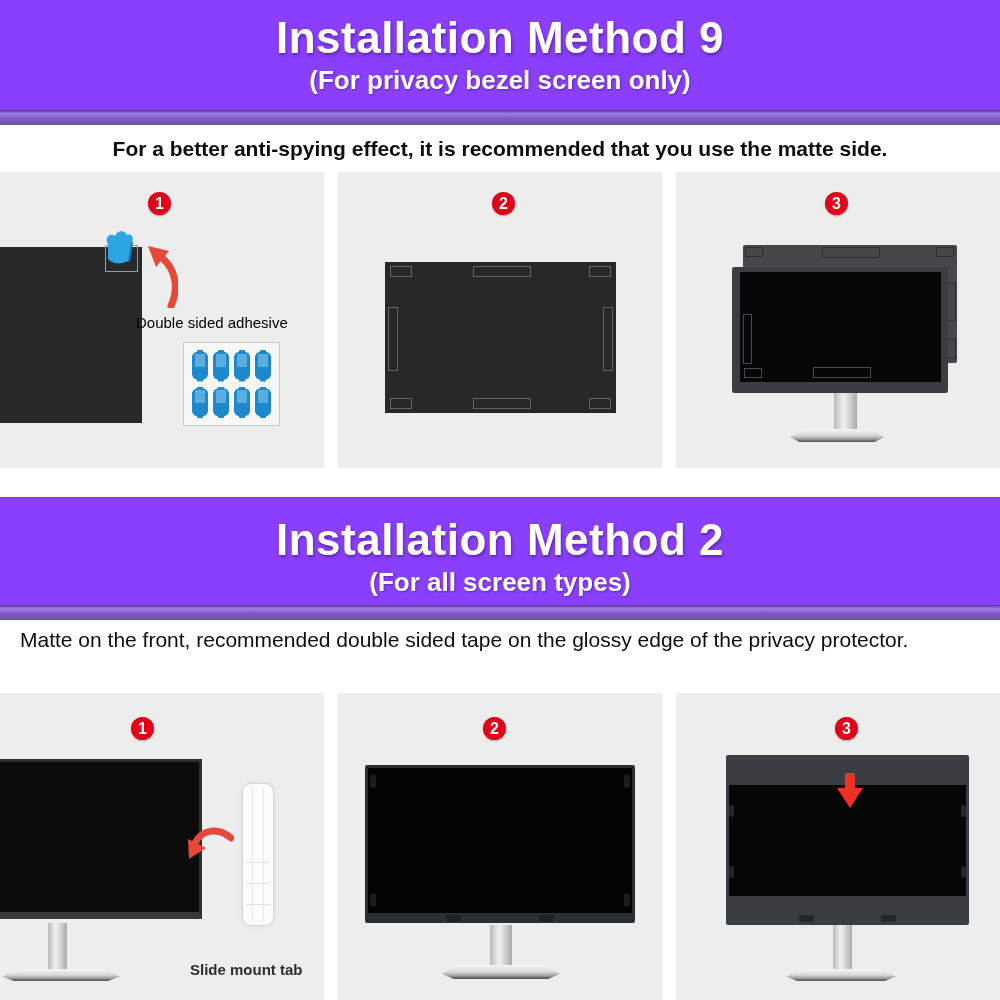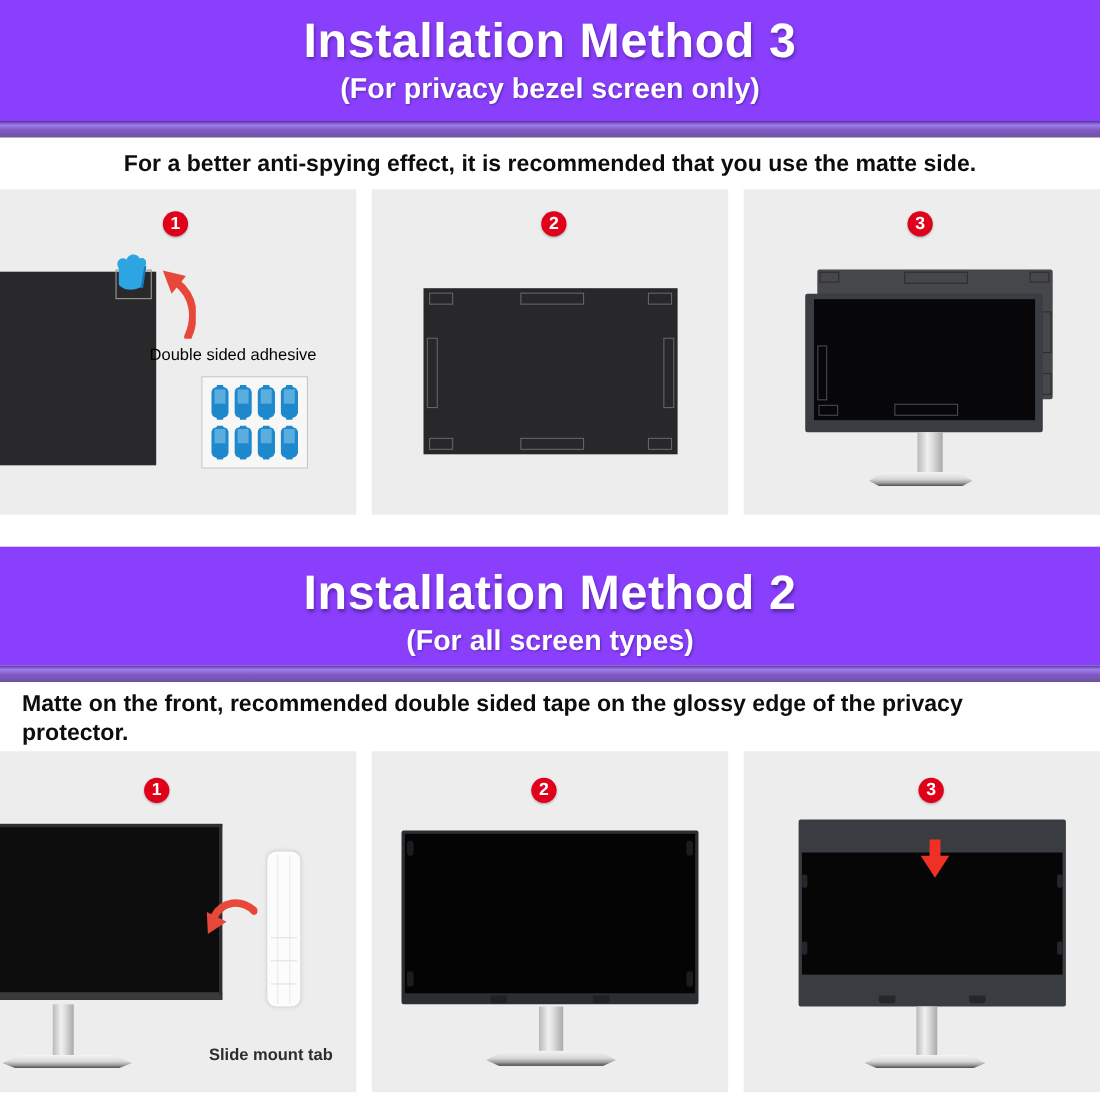--- a/index.html
+++ b/index.html
@@ -14,22 +14,22 @@
                  letter-spacing:.5px;text-shadow:1px 2px 3px rgba(45,15,100,.5);}
   .banner--m2 .title{padding-top:18px;}
   .banner .subtitle{margin:2px 0 0 0;font-size:26px;font-weight:bold;color:#fff;
                     text-shadow:1px 1px 2px rgba(45,15,100,.45);}
   .banner-edge{height:15px;
     background:linear-gradient(180deg,#5632a0 0%,#a07ee8 25%,#8059c9 55%,#6b5598 100%);}
 
   
   .note1{height:47px;display:flex;align-items:center;justify-content:center;
          font-size:21px;font-weight:bold;color:#0d0d0d;}
-  .note2{height:63px;box-sizing:border-box;padding:6px 30px 0 20px;
-         font-size:21px;font-weight:bold;line-height:1.3;color:#0d0d0d;}
+  .note2{height:73px;box-sizing:border-box;padding:6px 30px 0 20px;
+         font-size:21px;font-weight:normal;line-height:1.3;color:#0d0d0d;}
 
   
   .panels{display:flex;gap:14px;}
   .row1{height:296px;}
   .row2{height:310px;}
   .gap1{height:29px;}
   .panel{position:relative;flex:1;background:#ededed;overflow:hidden;}
 
   .badge{position:absolute;width:23px;height:23px;border-radius:50%;background:#e00019;
          color:#fff;font-weight:bold;font-size:16px;display:flex;align-items:center;
@@ -135,21 +135,21 @@
   .darr{position:absolute;left:160px;top:80px;width:28px;height:36px;}
   .pole23{left:157px;top:232px;width:19px;height:46px;}
   .base23{left:110px;top:276px;width:110px;height:12px;}
 </style>
 </head>
 <body>
 
 <div class="page">
 
   <div class="banner banner--m1">
-    <h1 class="title">Installation Method 3</h1>
+    <h1 class="title">Installation Method 9</h1>
     <div class="subtitle">(For privacy bezel screen only)</div>
   </div>
   <div class="banner-edge"></div>
 
   <div class="note1">For a better anti-spying effect, it is recommended that you use the matte side.</div>
 
   <div class="panels row1">
 
     <div class="panel">
       <div class="badge badge--m1s1">1</div>

